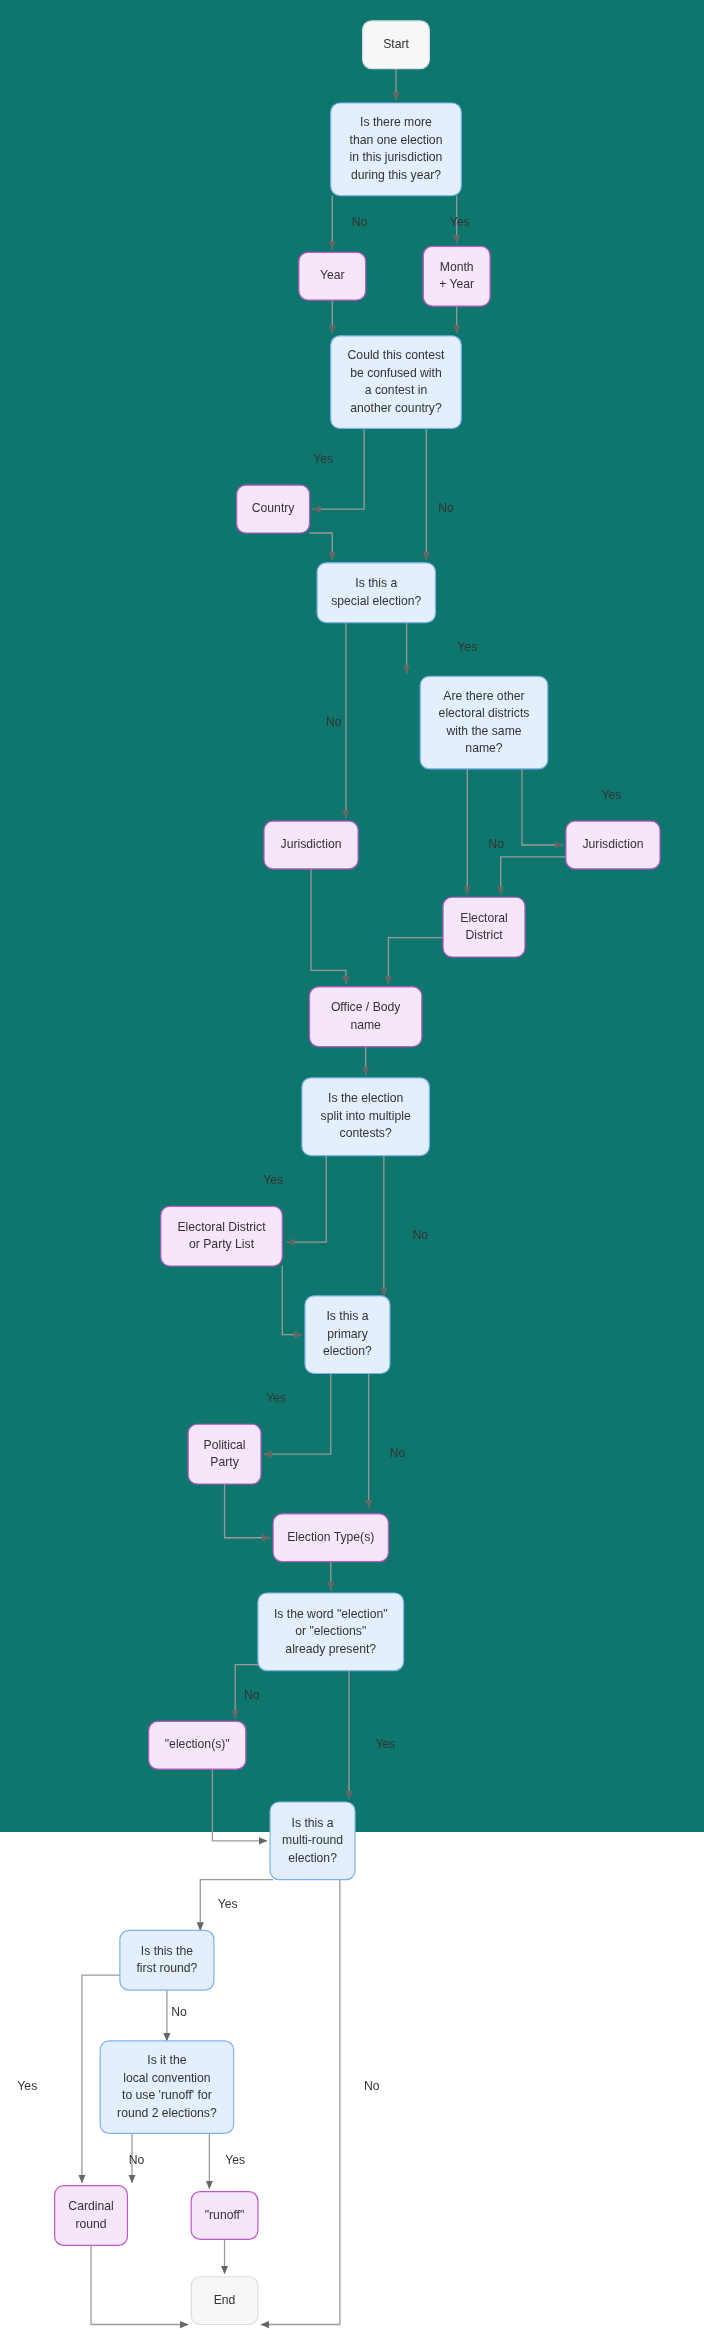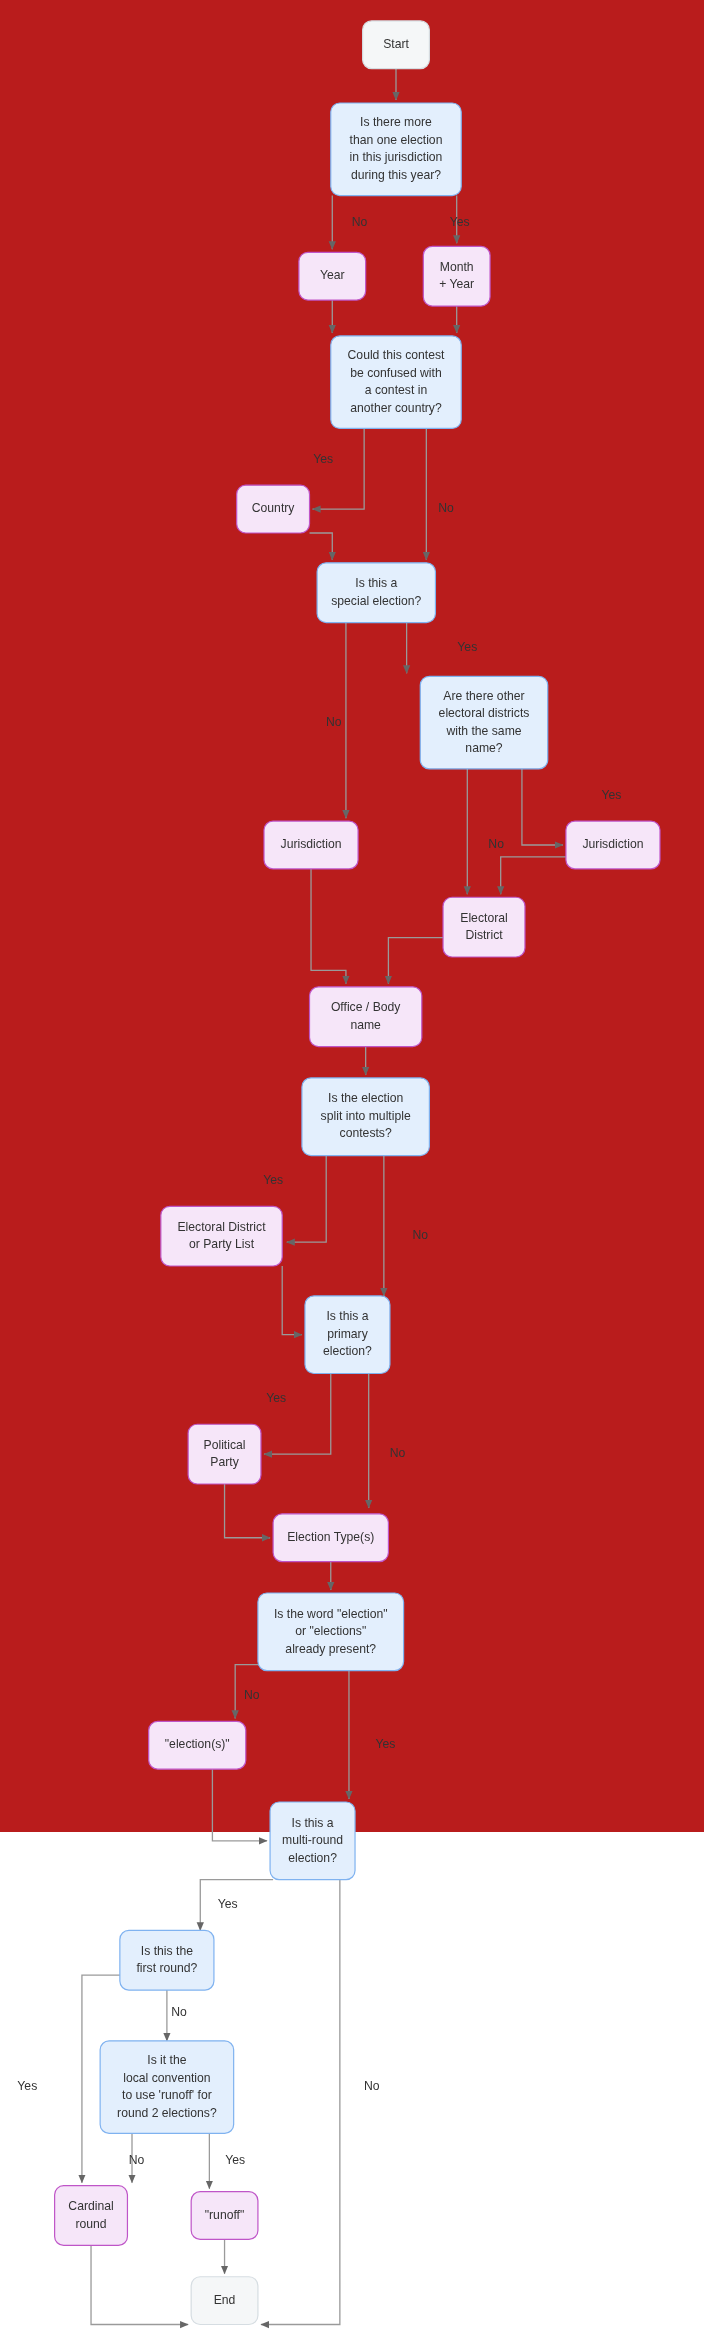--- a/index.html
+++ b/index.html
@@ -10,21 +10,21 @@
   body {
     font-family: "Liberation Sans", sans-serif;
     width: 704px;
     height: 2329px;
     overflow: hidden;
   }
   #flowchart-root {
     position: relative;
     width: 704px;
     height: 1832px;
-    background: #b91c1c;
+    background: #0f766e;
   }
   svg#flow-svg {
     position: absolute;
     top: 0;
     left: 0;
     width: 704px;
     height: 2329px;
     display: block;
   }
   .node-rect-decision {

